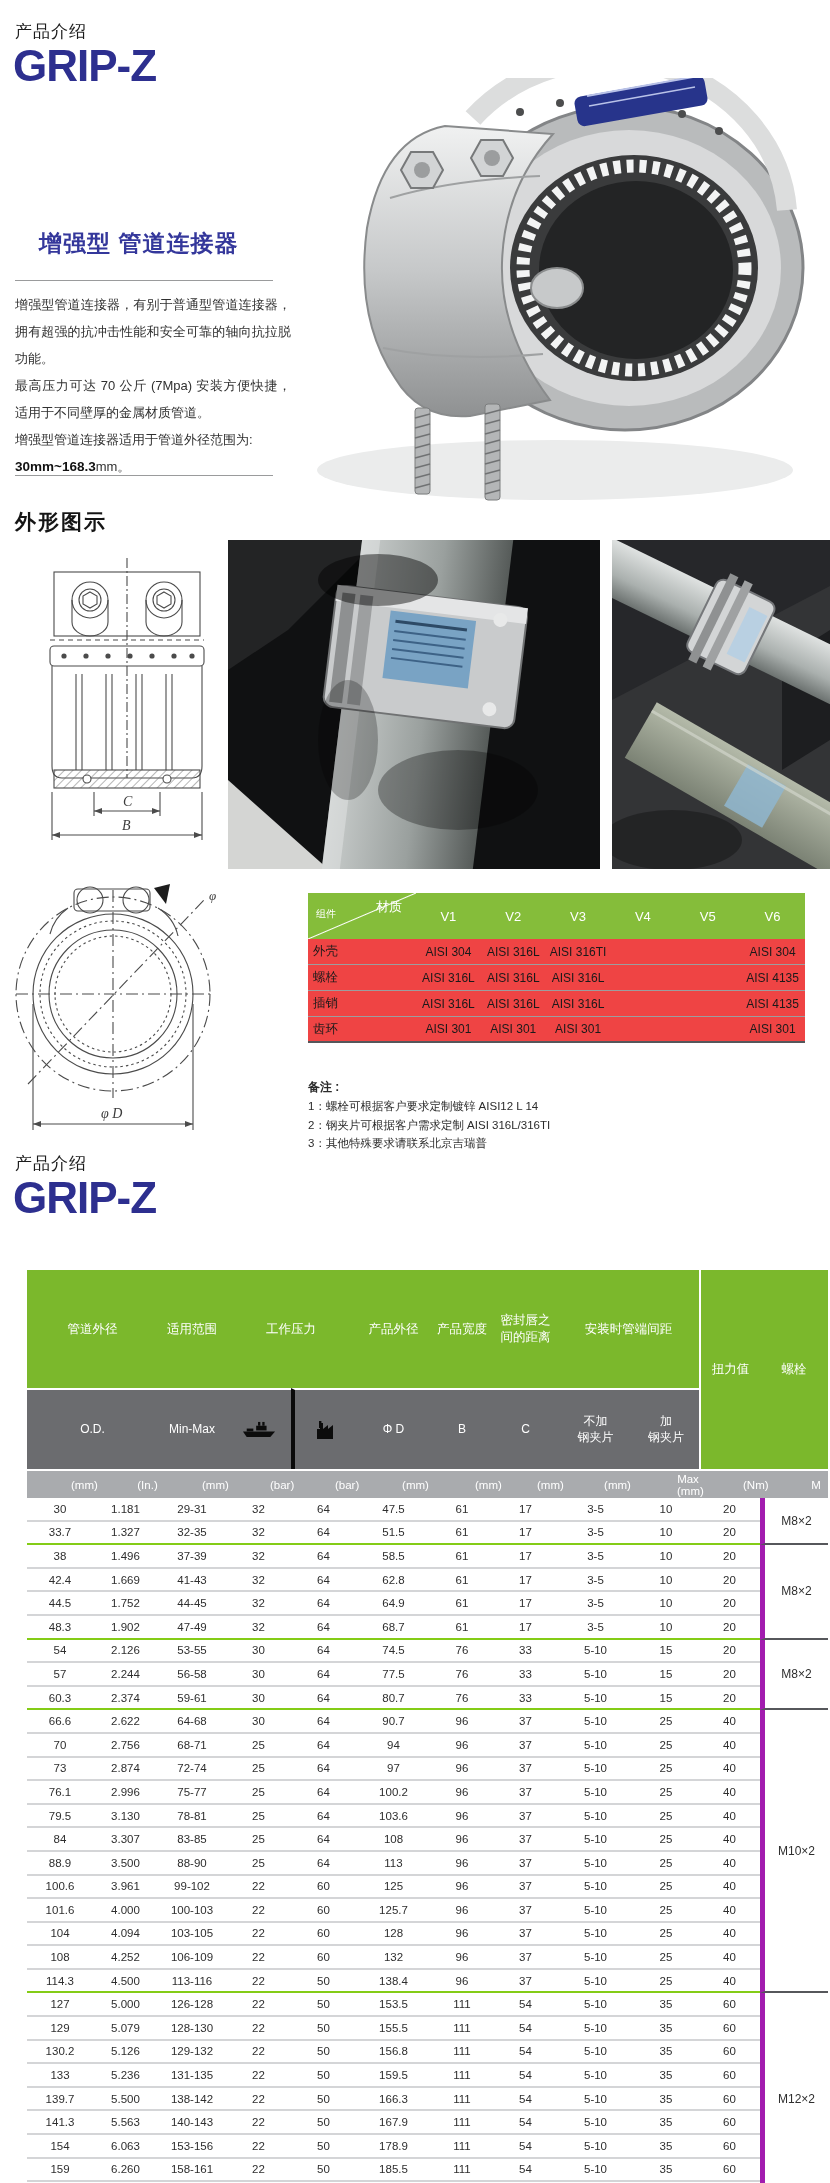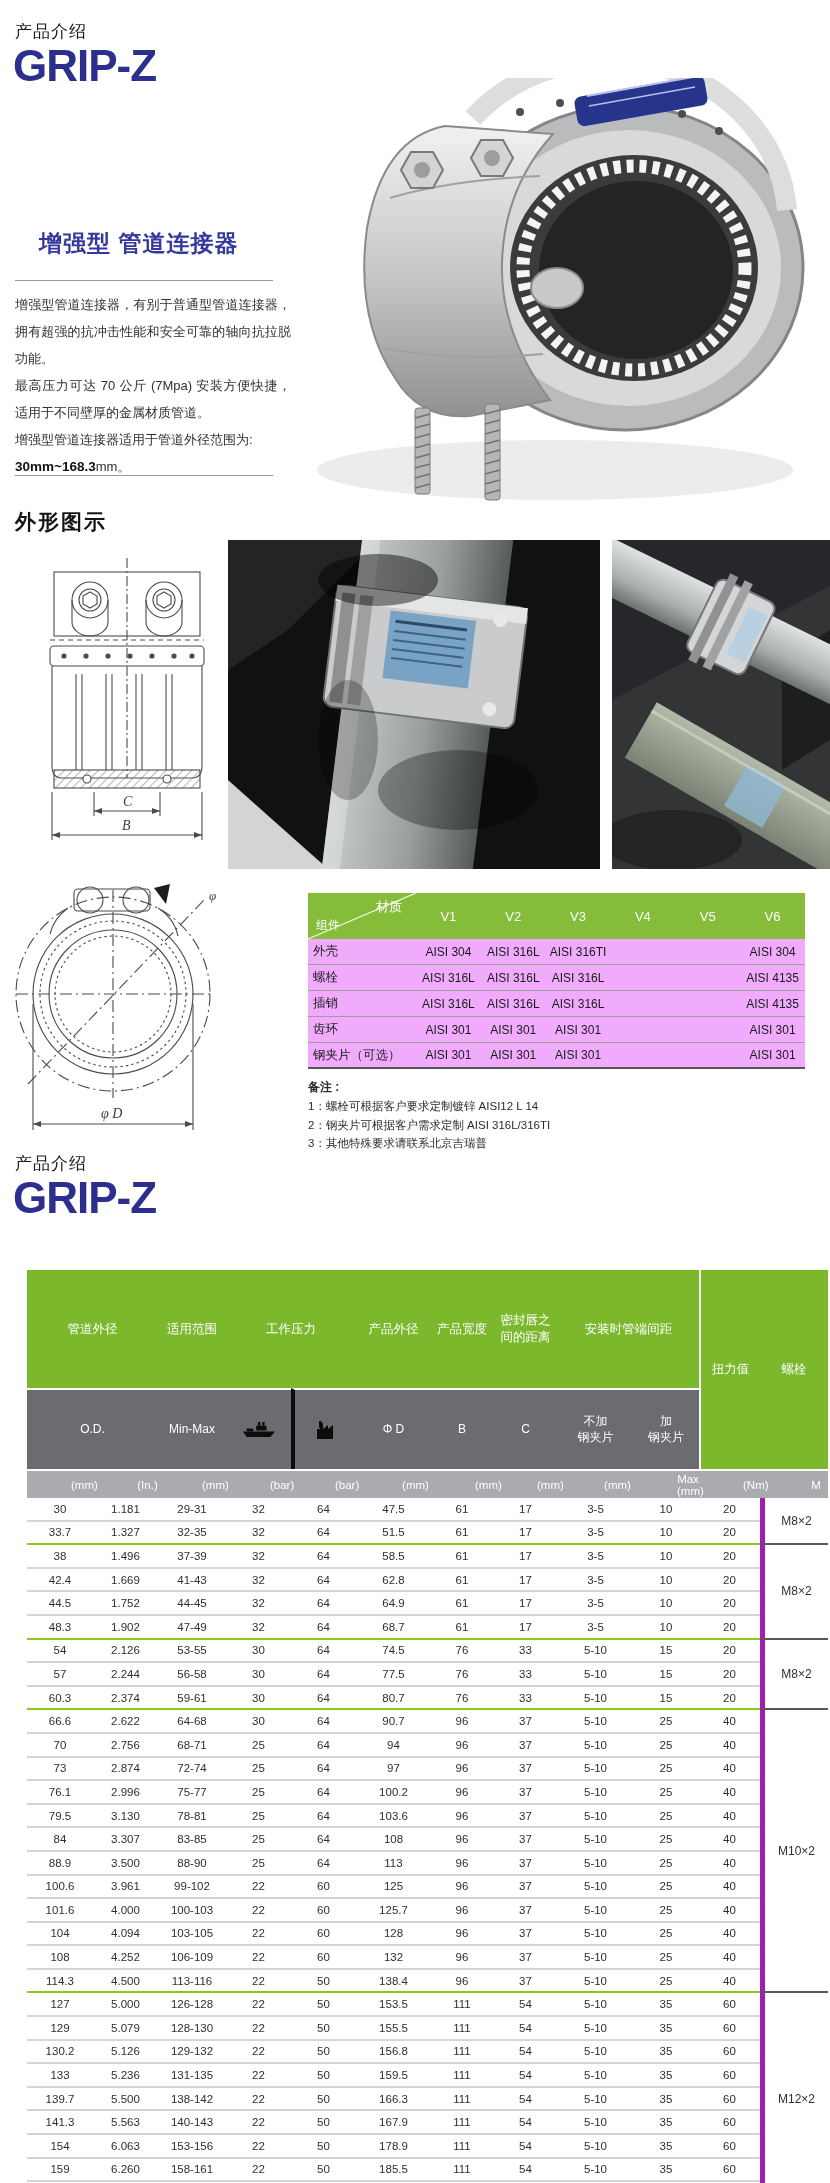--- a/index.html
+++ b/index.html
@@ -30,24 +30,24 @@
   .photo2{position:absolute; left:612px; top:540px; width:218px; height:329px;}
   .drawing1{position:absolute; left:32px; top:556px;}
   .drawing2{position:absolute; left:6px; top:846px;}
 
   
   .materials{position:absolute; left:308px; top:893px; width:497px; border-collapse:separate; border-spacing:0; table-layout:fixed;}
   .materials thead th{background:var(--mgreen); color:#fff; font-weight:normal; font-size:13px; height:46px; vertical-align:middle;}
   .materials thead th.corner{position:relative; width:108px;
     background:linear-gradient(to bottom right, var(--mgreen) calc(50% - 1px), #fff 50%, var(--mgreen) calc(50% + 1px));}
   .materials .corner .ct{position:absolute; top:5px; right:14px; font-size:13px;}
-  .materials .corner .cb{position:absolute; bottom:5px; left:8px; font-size:12px;margin-top:40px;}
+  .materials .corner .cb{position:absolute; bottom:18px; left:8px; font-size:10px;margin-top:40px;}
   .materials tbody th{font-weight:normal; text-align:left; padding:0 0 0 5px; font-size:12.5px; color:#1a1a1a;}
   .materials tbody td{text-align:center; font-size:12px; color:#1a1a1a; padding:2px 1px;}
-  .materials tbody th, .materials tbody td{height:26px; border-bottom:1px solid #9c9d9f; background:#f0abfc;}
+  .materials tbody th, .materials tbody td{height:26px; border-bottom:1px solid #9c9d9f; background:#ef4444;}
   .materials tbody tr:last-child th, .materials tbody tr:last-child td{border-bottom:2px solid #55565a;}
 
   .notes{position:absolute; left:308px; top:1078px; font-size:11.5px; color:#2b2b2b; line-height:1.6;}
   .notes .nt{font-weight:bold; font-size:12px;}
 
   
   .spec{position:absolute; left:27px; top:1255px; width:801px; border-collapse:separate; border-spacing:0; table-layout:fixed;margin-top:15px;}
   .spec th, .spec td{text-align:center; vertical-align:middle;}
   .spec thead .h1 th{background:var(--green); color:#fff; font-weight:normal; font-size:12.5px; height:76px; line-height:1.35; padding:0 2px;}
   .spec thead .h1 th.tall{height:199px;}
@@ -335,29 +335,20 @@
           <th>插销</th>
           <td>AISI 316L</td>
           <td>AISI 316L</td>
           <td>AISI 316L</td>
           <td></td>
           <td></td>
           <td>AISI 4135</td>
         </tr>
         <tr>
           <th>齿环</th>
-          <td>AISI 301</td>
-          <td>AISI 301</td>
-          <td>AISI 301</td>
-          <td></td>
-          <td></td>
-          <td>AISI 301</td>
-        </tr>
-        <tr>
-          <th>钢夹片（可选）</th>
           <td>AISI 301</td>
           <td>AISI 301</td>
           <td>AISI 301</td>
           <td></td>
           <td></td>
           <td>AISI 301</td>
         </tr>
       </tbody>
   </table>
 

